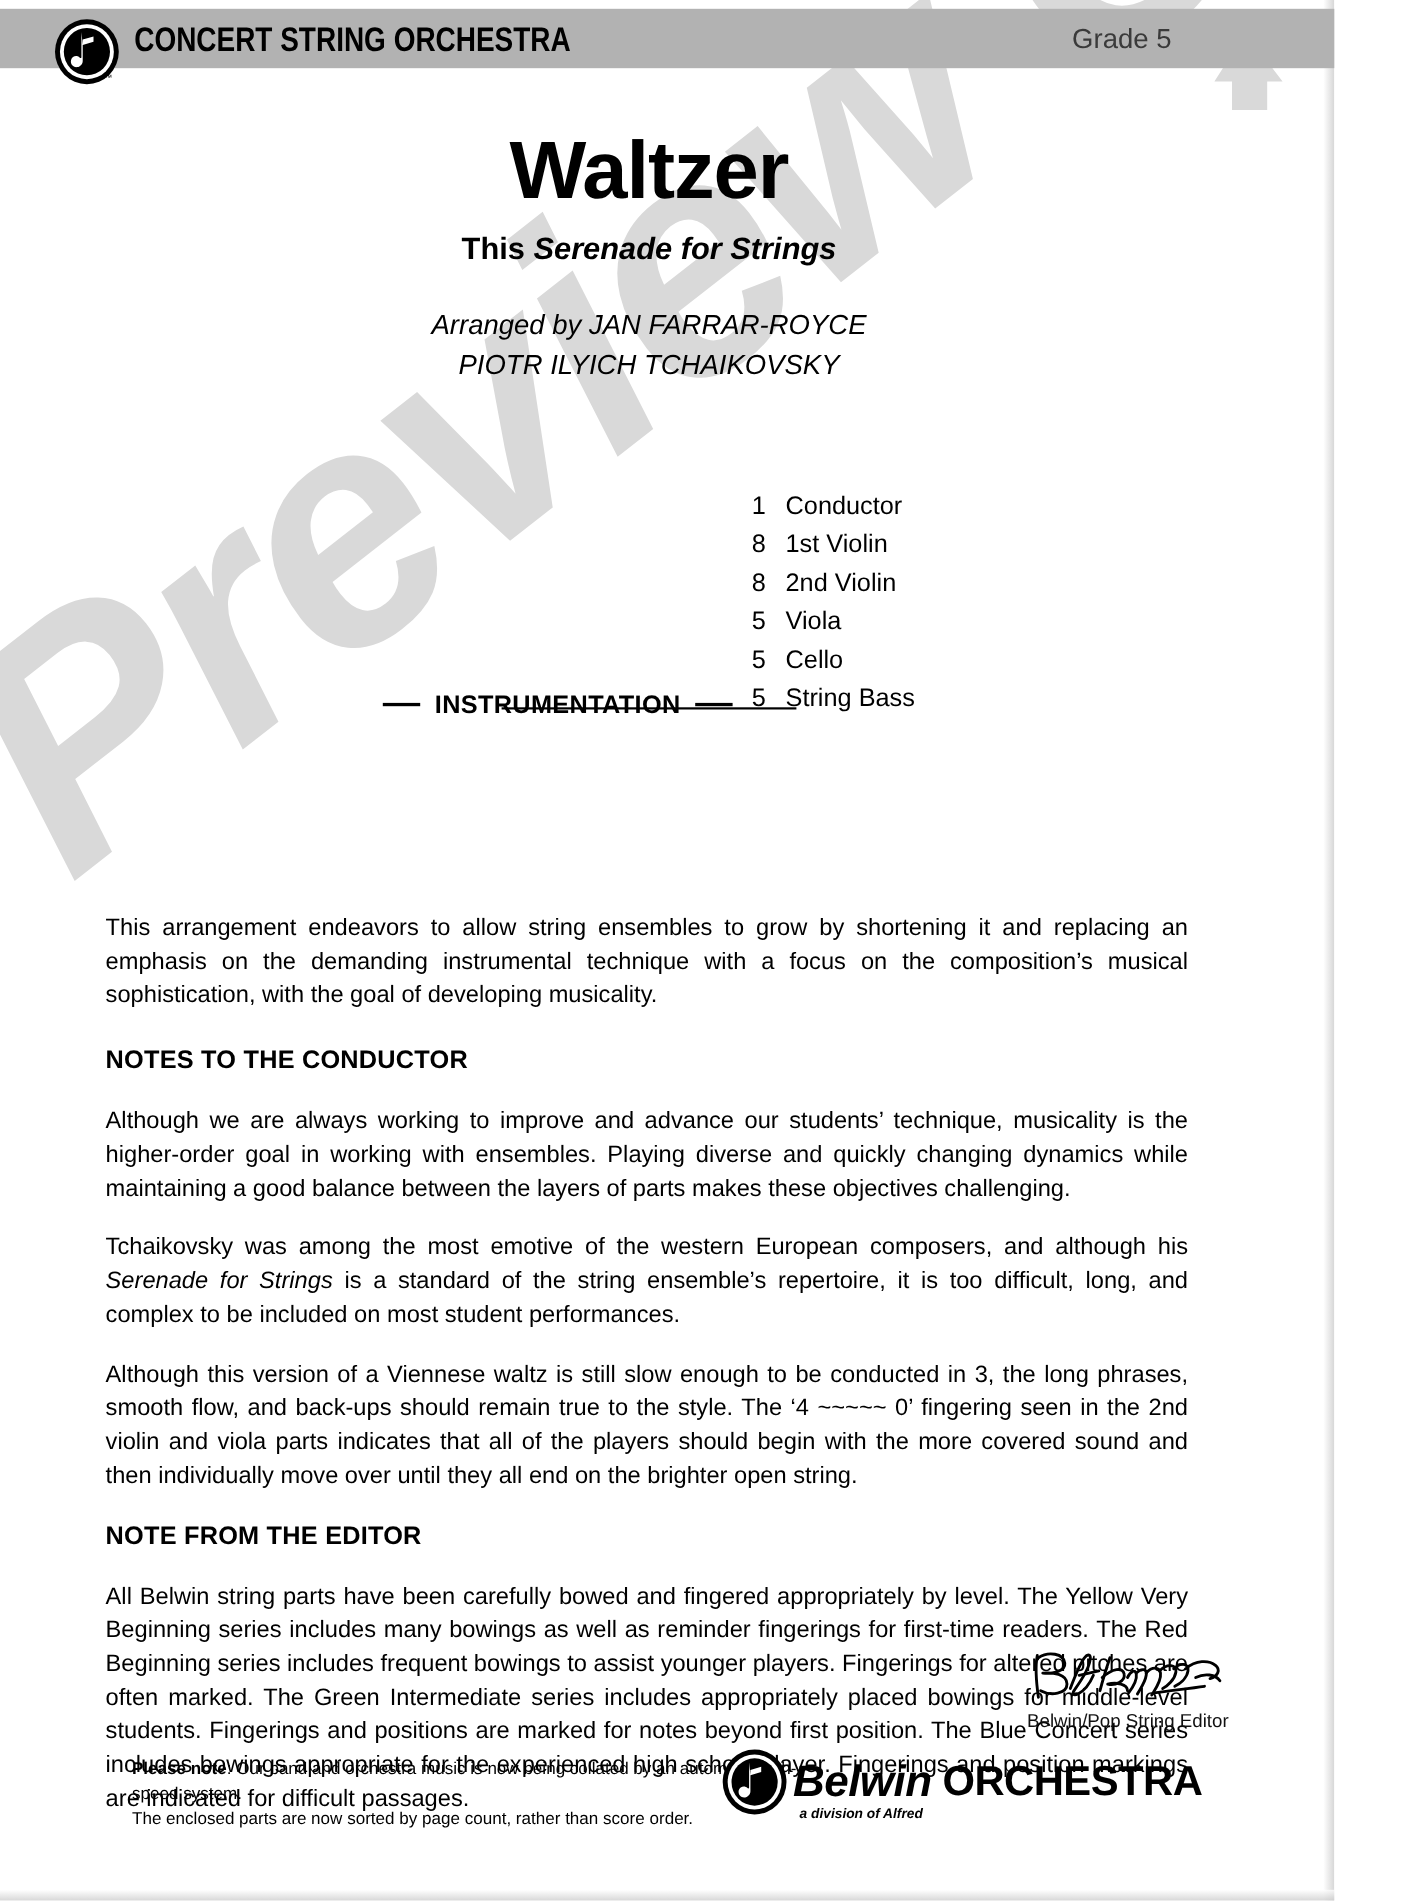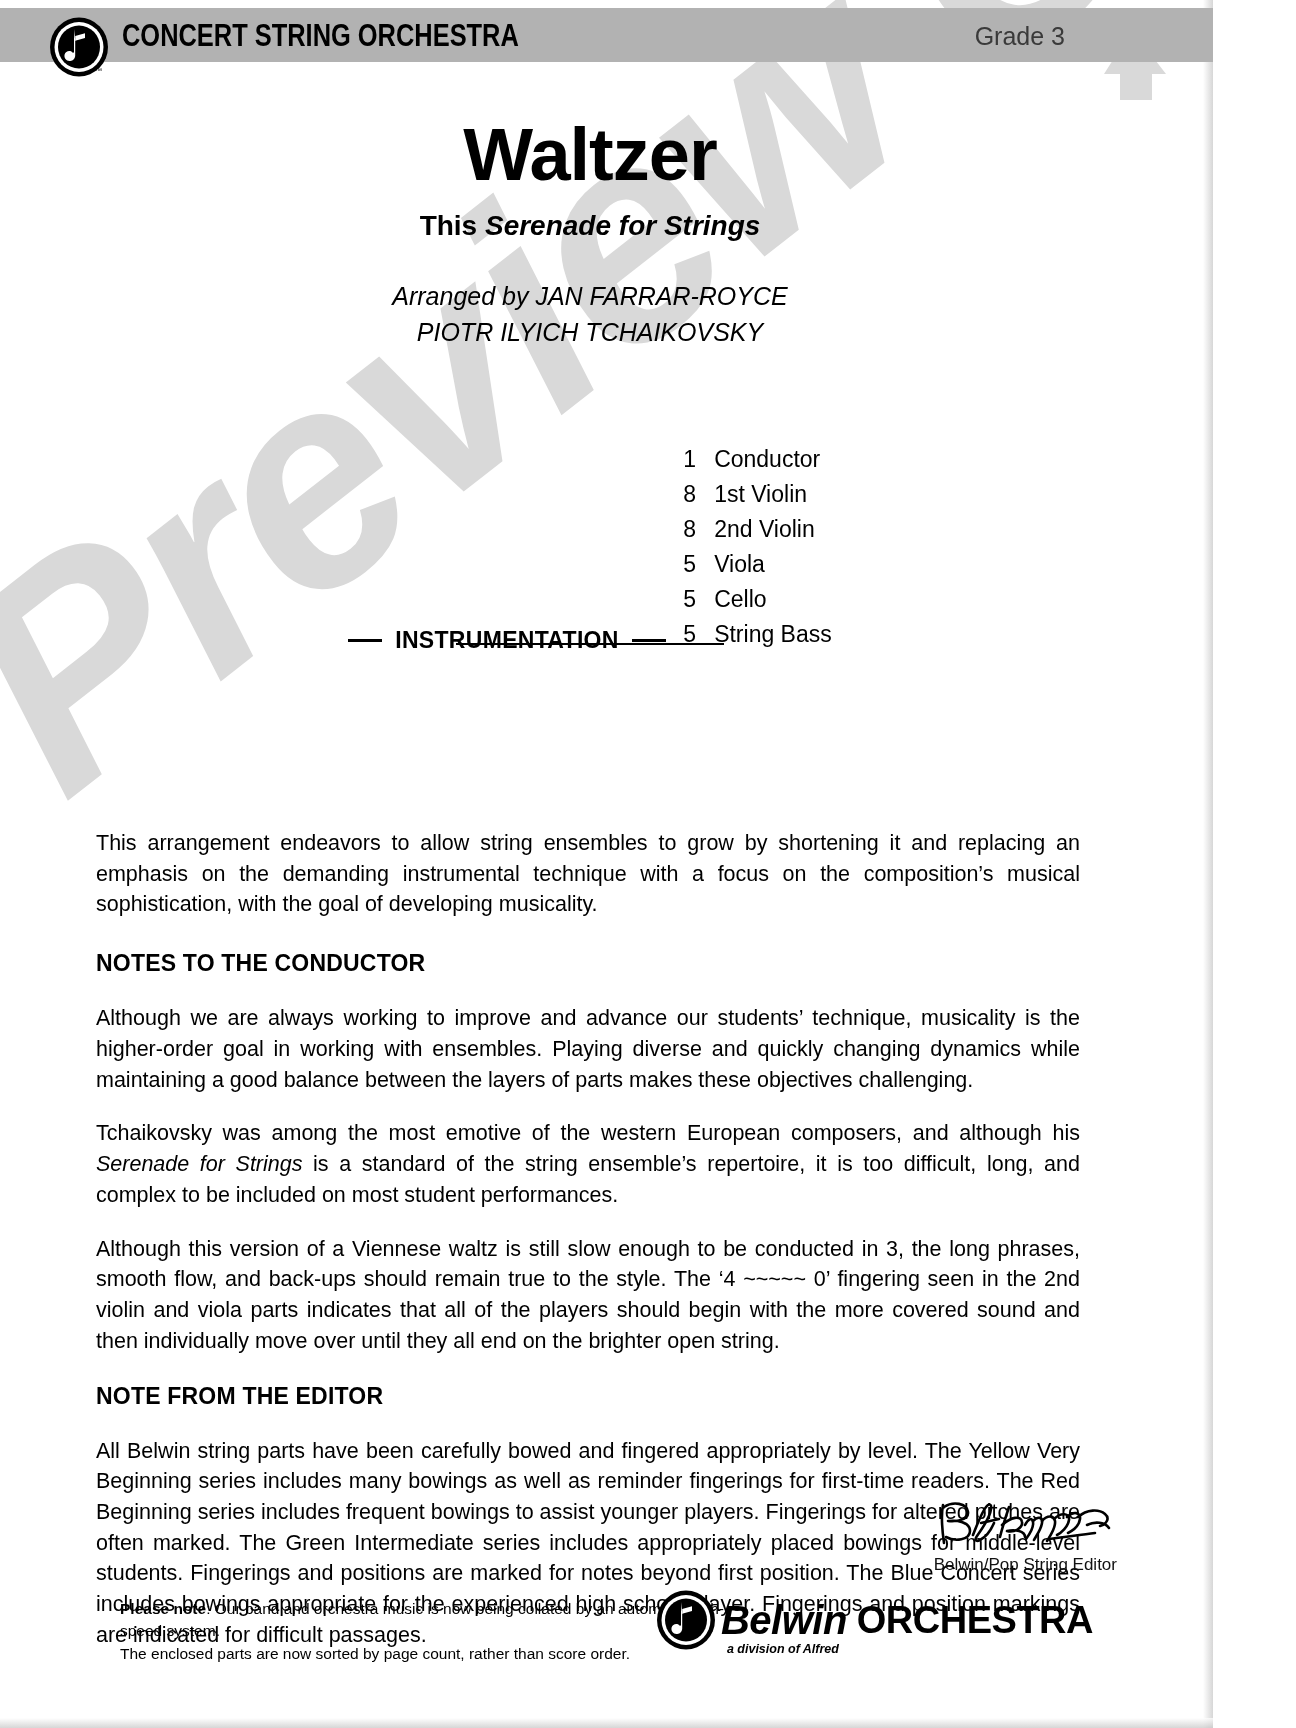--- a/index.html
+++ b/index.html
@@ -319,21 +319,21 @@
       <ellipse cx="31" cy="31" rx="29" ry="29.5" fill="#000000"></ellipse>
       <ellipse cx="31" cy="31" rx="24.5" ry="25" fill="#ffffff"></ellipse>
       <ellipse cx="31" cy="31" rx="21" ry="21.5" fill="#000000"></ellipse>
       <path d="M26 13 L26 36 C26 37 25 37 24.5 36.4 C22 33.8 17.5 35 16.6 38.6 C15.7 42.3 18.6 45.6 22.3 45 C25 44.6 27.2 42.3 27.2 39.4 L27.2 20 L37 17.2 L37 22 L27.2 24.8" fill="#ffffff"></path>
       <text x="47" y="57" font-family="'Liberation Sans', sans-serif" font-size="7" fill="#000000">™</text>
     </svg>
   </div>
 
   <div class="series-title">CONCERT STRING ORCHESTRA</div>
 
-  <div class="grade-label">Grade 3</div>
+  <div class="grade-label">Grade 5</div>
 
   <div class="watermark">
     <div class="watermark-text">Preview Only</div>
   </div>
 
   <div class="title-block">
     <div class="work-title">Waltzer</div>
 
     <div class="work-subtitle">
       <span>This </span><span class="ital">Serenade for Strings</span>

